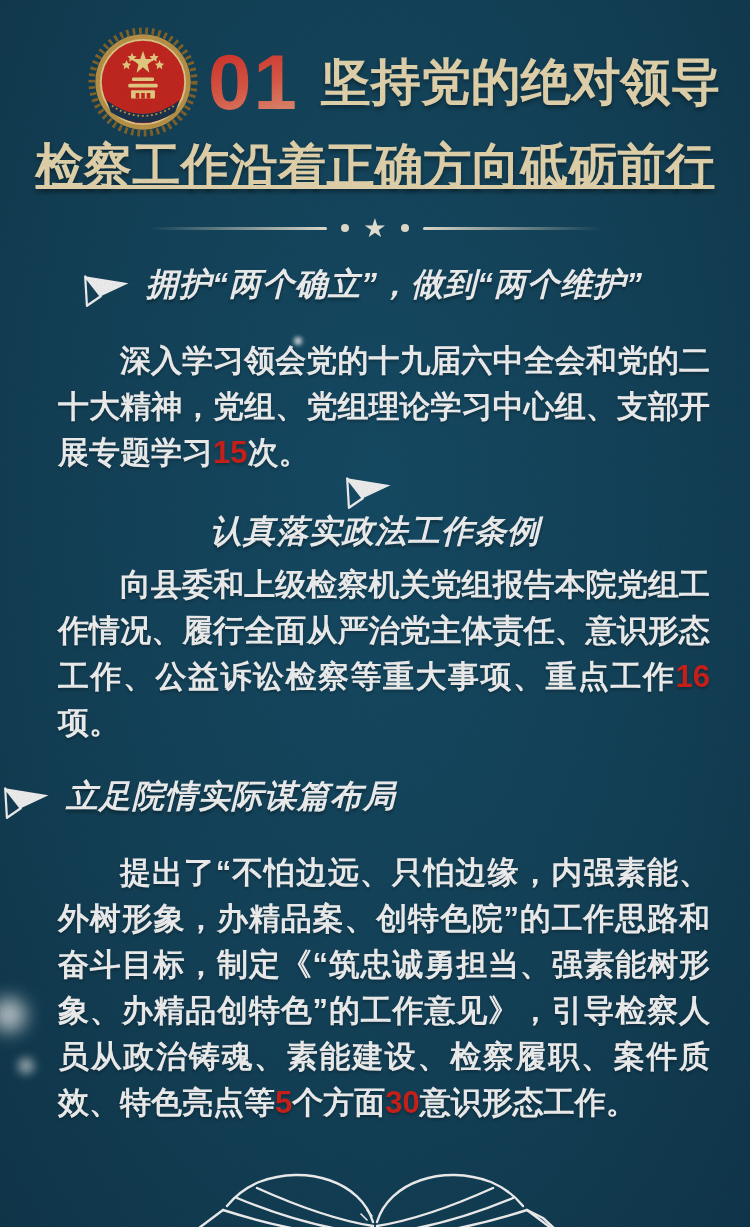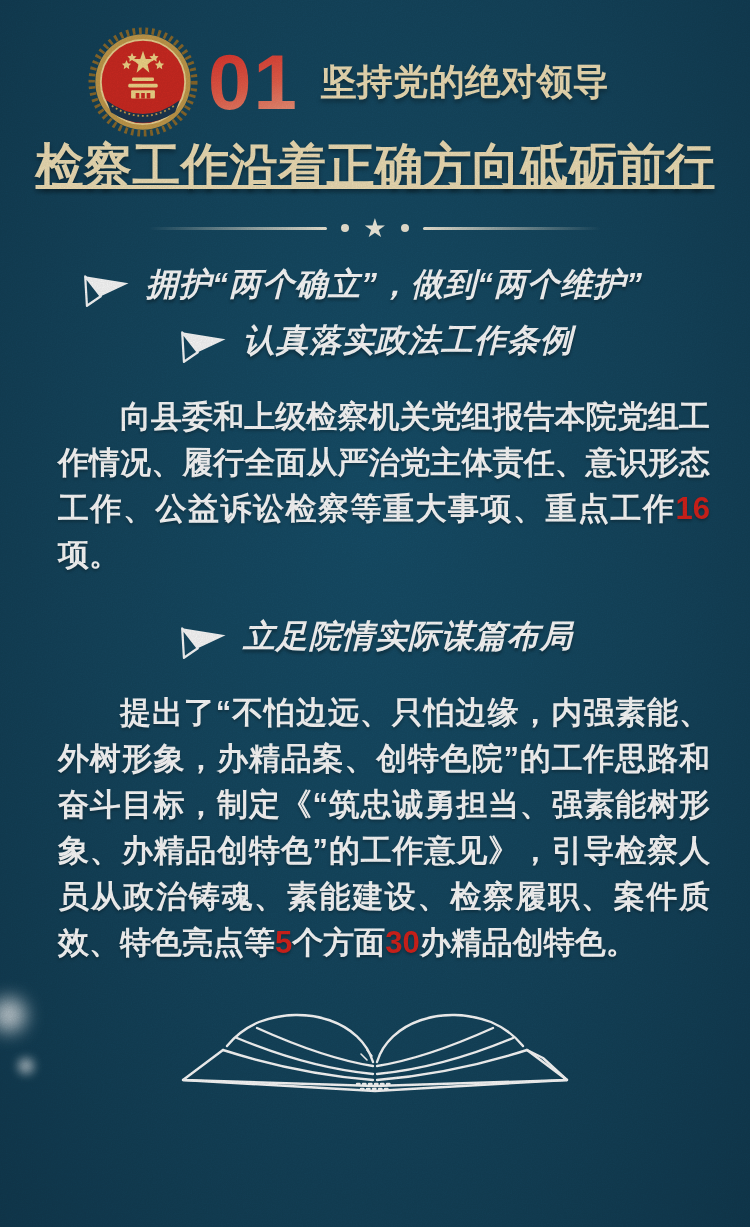--- a/index.html
+++ b/index.html
@@ -23,21 +23,21 @@
   .emblem{width:110px;height:110px;flex:0 0 auto;}
   .badge-num{
     font-size:78px;font-weight:900;line-height:1;
     margin:0 22px 0 10px;letter-spacing:2px;
     background:linear-gradient(165deg,#e23a31 15%,#e9604c 55%,#f0a488 100%);
     -webkit-background-clip:text;background-clip:text;
     color:#e2453a;-webkit-text-fill-color:transparent;
     text-shadow:none;
   }
   .title1{
-    font-size:36px;font-weight:900;color:#f2e2b8;letter-spacing:0px;
+    font-size:50px;font-weight:900;color:#f2e2b8;letter-spacing:0px;
     line-height:1.1;white-space:nowrap;
     text-shadow:0 3px 4px rgba(0,0,0,.35);
   }
   .title2{
     margin-top:-2px;text-align:center;
     font-size:48px;font-weight:900;color:#f2e2b8;letter-spacing:0.5px;
     line-height:60px;white-space:nowrap;
     text-shadow:0 3px 4px rgba(0,0,0,.35);
     text-decoration:underline;
   }
@@ -51,22 +51,22 @@
   .div-star{color:#f6f2e4;font-size:26px;line-height:24px;}
 
   
   .sec-heading{display:flex;align-items:center;height:46px;}
   .sec-heading .htext{
     font-size:32px;font-weight:900;font-style:italic;color:#ffffff;
     letter-spacing:1px;white-space:nowrap;
     text-shadow:0 3px 3px rgba(0,0,0,.3);
   }
   .sh1{margin:22px 0 8px 80px;}
-  .sh2{margin:10px 0 0 0;justify-content:center;}
-  .sh3{margin:36px 0 0 0;justify-content:center;}
+  .sh2{margin:10px 0 0 0;justify-content:center;flex-direction:column;}
+  .sh3{margin:28px 0 0 0;justify-content:flex-start;}
   .plane{width:52px;height:46px;margin-right:14px;flex:0 0 auto;}
 
   
   .para{
     margin:30px 40px 0 58px;
     font-size:31px;line-height:46px;font-weight:700;
     color:#ffffff;text-align:justify;text-indent:2em;
     text-shadow:0 2px 3px rgba(0,0,0,.28);
   }
   .para .hl{color:#d8231c;font-weight:900;}
@@ -111,38 +111,39 @@
     <div class="div-line right"></div>
   </div>
 
   <div class="sec-heading sh1">
     <svg class="plane" viewBox="0 0 60 52" aria-hidden="true">
       <path d="M6 16 L56 24 L24 39 Z" fill="#ffffff"></path>
       <path d="M6 16 L24 39 L8 50 Z" fill="none" stroke="#ffffff" stroke-width="2.6" stroke-linejoin="round"></path>
     </svg>
     <span class="htext">拥护“两个确立”，做到“两个维护”</span>
   </div>
+  <p class="para"><span>深入学习领会党的十九届六中全会和党的二十大精神，党组、党组理论学习中心组、支部开展专题学习</span><span class="hl">15</span><span>次。</span></p>
 
   <div class="sec-heading sh2">
     <svg class="plane" viewBox="0 0 60 52" aria-hidden="true">
       <path d="M6 16 L56 24 L24 39 Z" fill="#ffffff"></path>
       <path d="M6 16 L24 39 L8 50 Z" fill="none" stroke="#ffffff" stroke-width="2.6" stroke-linejoin="round"></path>
     </svg>
     <span class="htext">认真落实政法工作条例</span>
   </div>
   <p class="para"><span>向县委和上级检察机关党组报告本院党组工作情况、履行全面从严治党主体责任、意识形态工作、公益诉讼检察等重大事项、重点工作</span><span class="hl">16</span><span>项。</span></p>
 
   <div class="sec-heading sh3">
     <svg class="plane" viewBox="0 0 60 52" aria-hidden="true">
       <path d="M6 16 L56 24 L24 39 Z" fill="#ffffff"></path>
       <path d="M6 16 L24 39 L8 50 Z" fill="none" stroke="#ffffff" stroke-width="2.6" stroke-linejoin="round"></path>
     </svg>
     <span class="htext">立足院情实际谋篇布局</span>
   </div>
-  <p class="para"><span>提出了“不怕边远、只怕边缘，内强素能、外树形象，办精品案、创特色院”的工作思路和奋斗目标，制定《“筑忠诚勇担当、强素能树形象、办精品创特色”的工作意见》，引导检察人员从政治铸魂、素能建设、检察履职、案件质效、特色亮点等</span><span class="hl">5</span><span>个方面</span><span class="hl">30</span><span>办精品创特色。</span></p>
+  <p class="para"><span>提出了“不怕边远、只怕边缘，内强素能、外树形象，办精品案、创特色院”的工作思路和奋斗目标，制定《“筑忠诚勇担当、强素能树形象、办精品创特色”的工作意见》，引导检察人员从政治铸魂、素能建设、检察履职、案件质效、特色亮点等</span><span class="hl">5</span><span>个方面</span><span class="hl">30</span><span>意识形态工作。</span></p>
 
   <div class="book-wrap">
     <svg width="420" height="100" viewBox="0 0 420 100" aria-hidden="true" fill="none" stroke="#ffffff" stroke-width="2.4" stroke-linecap="round" stroke-linejoin="round">
 
       <path d="M210 90 L18 84 L58 54"></path>
       <path d="M210 90 L402 84 L362 54"></path>
       <path d="M18 84 L210 95 L402 84"></path>
 
       <path d="M362 54 L378 62 L402 84"></path>
 

